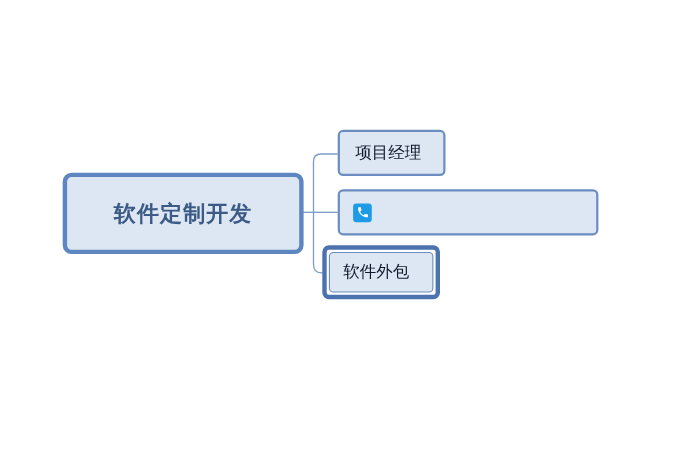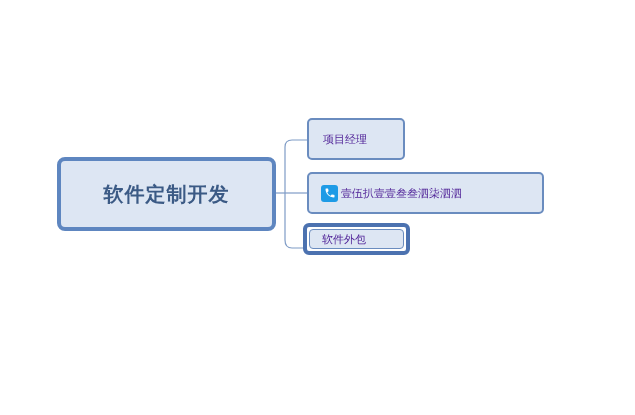--- a/index.html
+++ b/index.html
@@ -4,24 +4,24 @@
 <style>
   html, body { margin:0; padding:0; }
   body { width:635px; height:415px; background:#ffffff; position:relative; overflow:hidden;
          font-family:"DejaVu Sans", sans-serif; }
   .root { position:absolute; left:57px; top:157px; width:211px; height:66px;
           border:4px solid #5e86c0; border-radius:8px; background:#dde6f3;
           display:flex; align-items:center; justify-content:center; box-sizing:content-box; }
   .root span { font-size:20px; font-weight:bold; color:#3b5a85; letter-spacing:1px; }
   .node { position:absolute; border:2px solid #6a8cbf; border-radius:5px; background:#dde6f3;
           display:flex; align-items:center; box-sizing:border-box; padding-left:14px; }
-  .node span.lbl { font-size:11px; color:#4c1d95; }
+  .node span.lbl { font-size:15px; color:#0f172a; }
   .n1 { left:307px; top:118px; width:98px; height:42px; }
   .n2 { left:307px; top:172px; width:237px; height:42px; padding-left:12px; }
-  .n3 { left:303px; top:223px; width:107px; height:32px; border:4px solid #4c72b0; border-radius:6px;
+  .n3 { left:293px; top:223px; width:107px; height:49px; border:4px solid #4c72b0; border-radius:6px;
         padding:0; background:#fff; }
   .n3 .inner { position:absolute; left:2px; top:2px; right:2px; bottom:2px; border:1.5px solid #6a8cbf;
         border-radius:4px; background:#dde6f3; display:flex; align-items:center; padding-left:12px; }
   .phone { width:17px; height:17px; background:#1e9be6; border-radius:3px; display:inline-flex;
            align-items:center; justify-content:center; margin-right:3px; }
   svg.lines { position:absolute; left:0; top:0; }
 </style>
 </head>
 <body>
 
@@ -38,20 +38,19 @@
 <div class="node n1">
   <span class="lbl">项目经理</span>
 </div>
 
 <div class="node n2">
   <span class="phone">
     <svg width="12" height="12" viewBox="0 0 24 24">
         <path fill="#fff" d="M6.6 10.8c1.4 2.8 3.8 5.1 6.6 6.6l2.2-2.2c.3-.3.7-.4 1-.2 1.1.4 2.3.6 3.6.6.6 0 1 .4 1 1V20c0 .6-.4 1-1 1C10.6 21 3 13.4 3 4c0-.6.4-1 1-1h3.5c.6 0 1 .4 1 1 0 1.3.2 2.5.6 3.6.1.3 0 .7-.2 1L6.6 10.8z"></path>
       </svg>
   </span>
-  <span class="lbl">壹伍扒壹壹叁叁泗柒泗泗</span>
 </div>
 
 <div class="node n3">
   <div class="inner">
     <span class="lbl">软件外包</span>
   </div>
 </div>
 
 </body></html>

